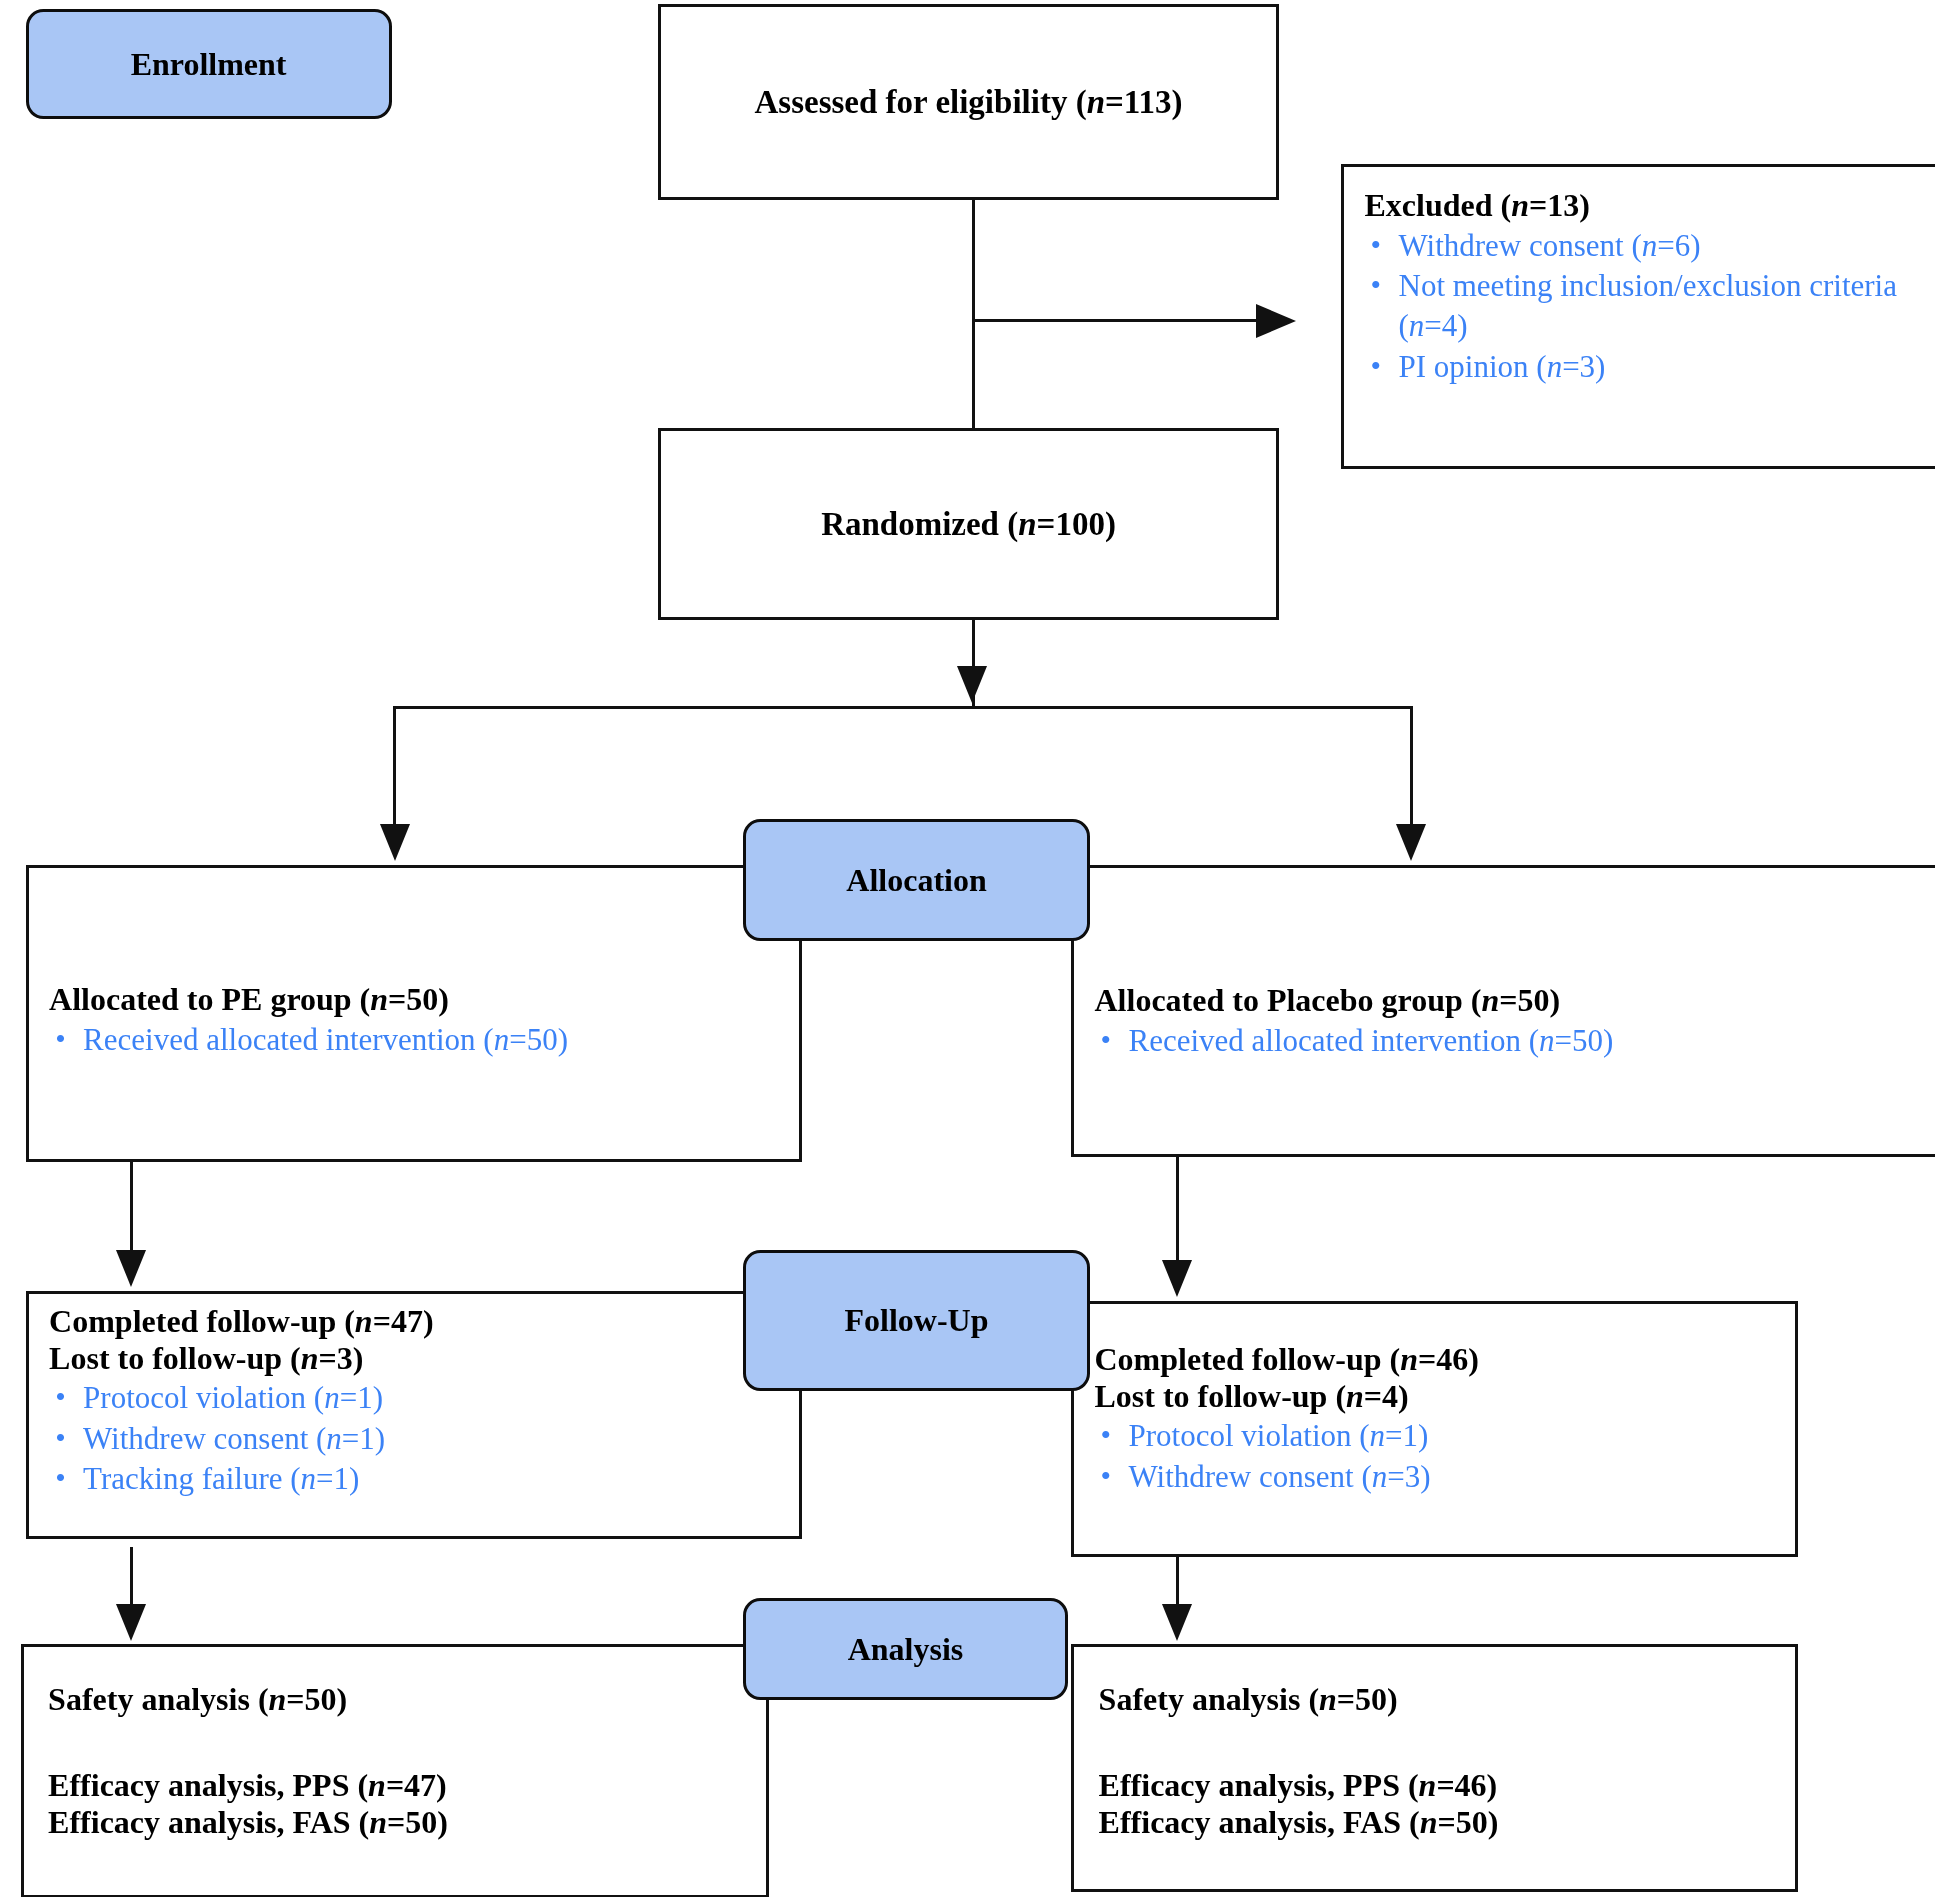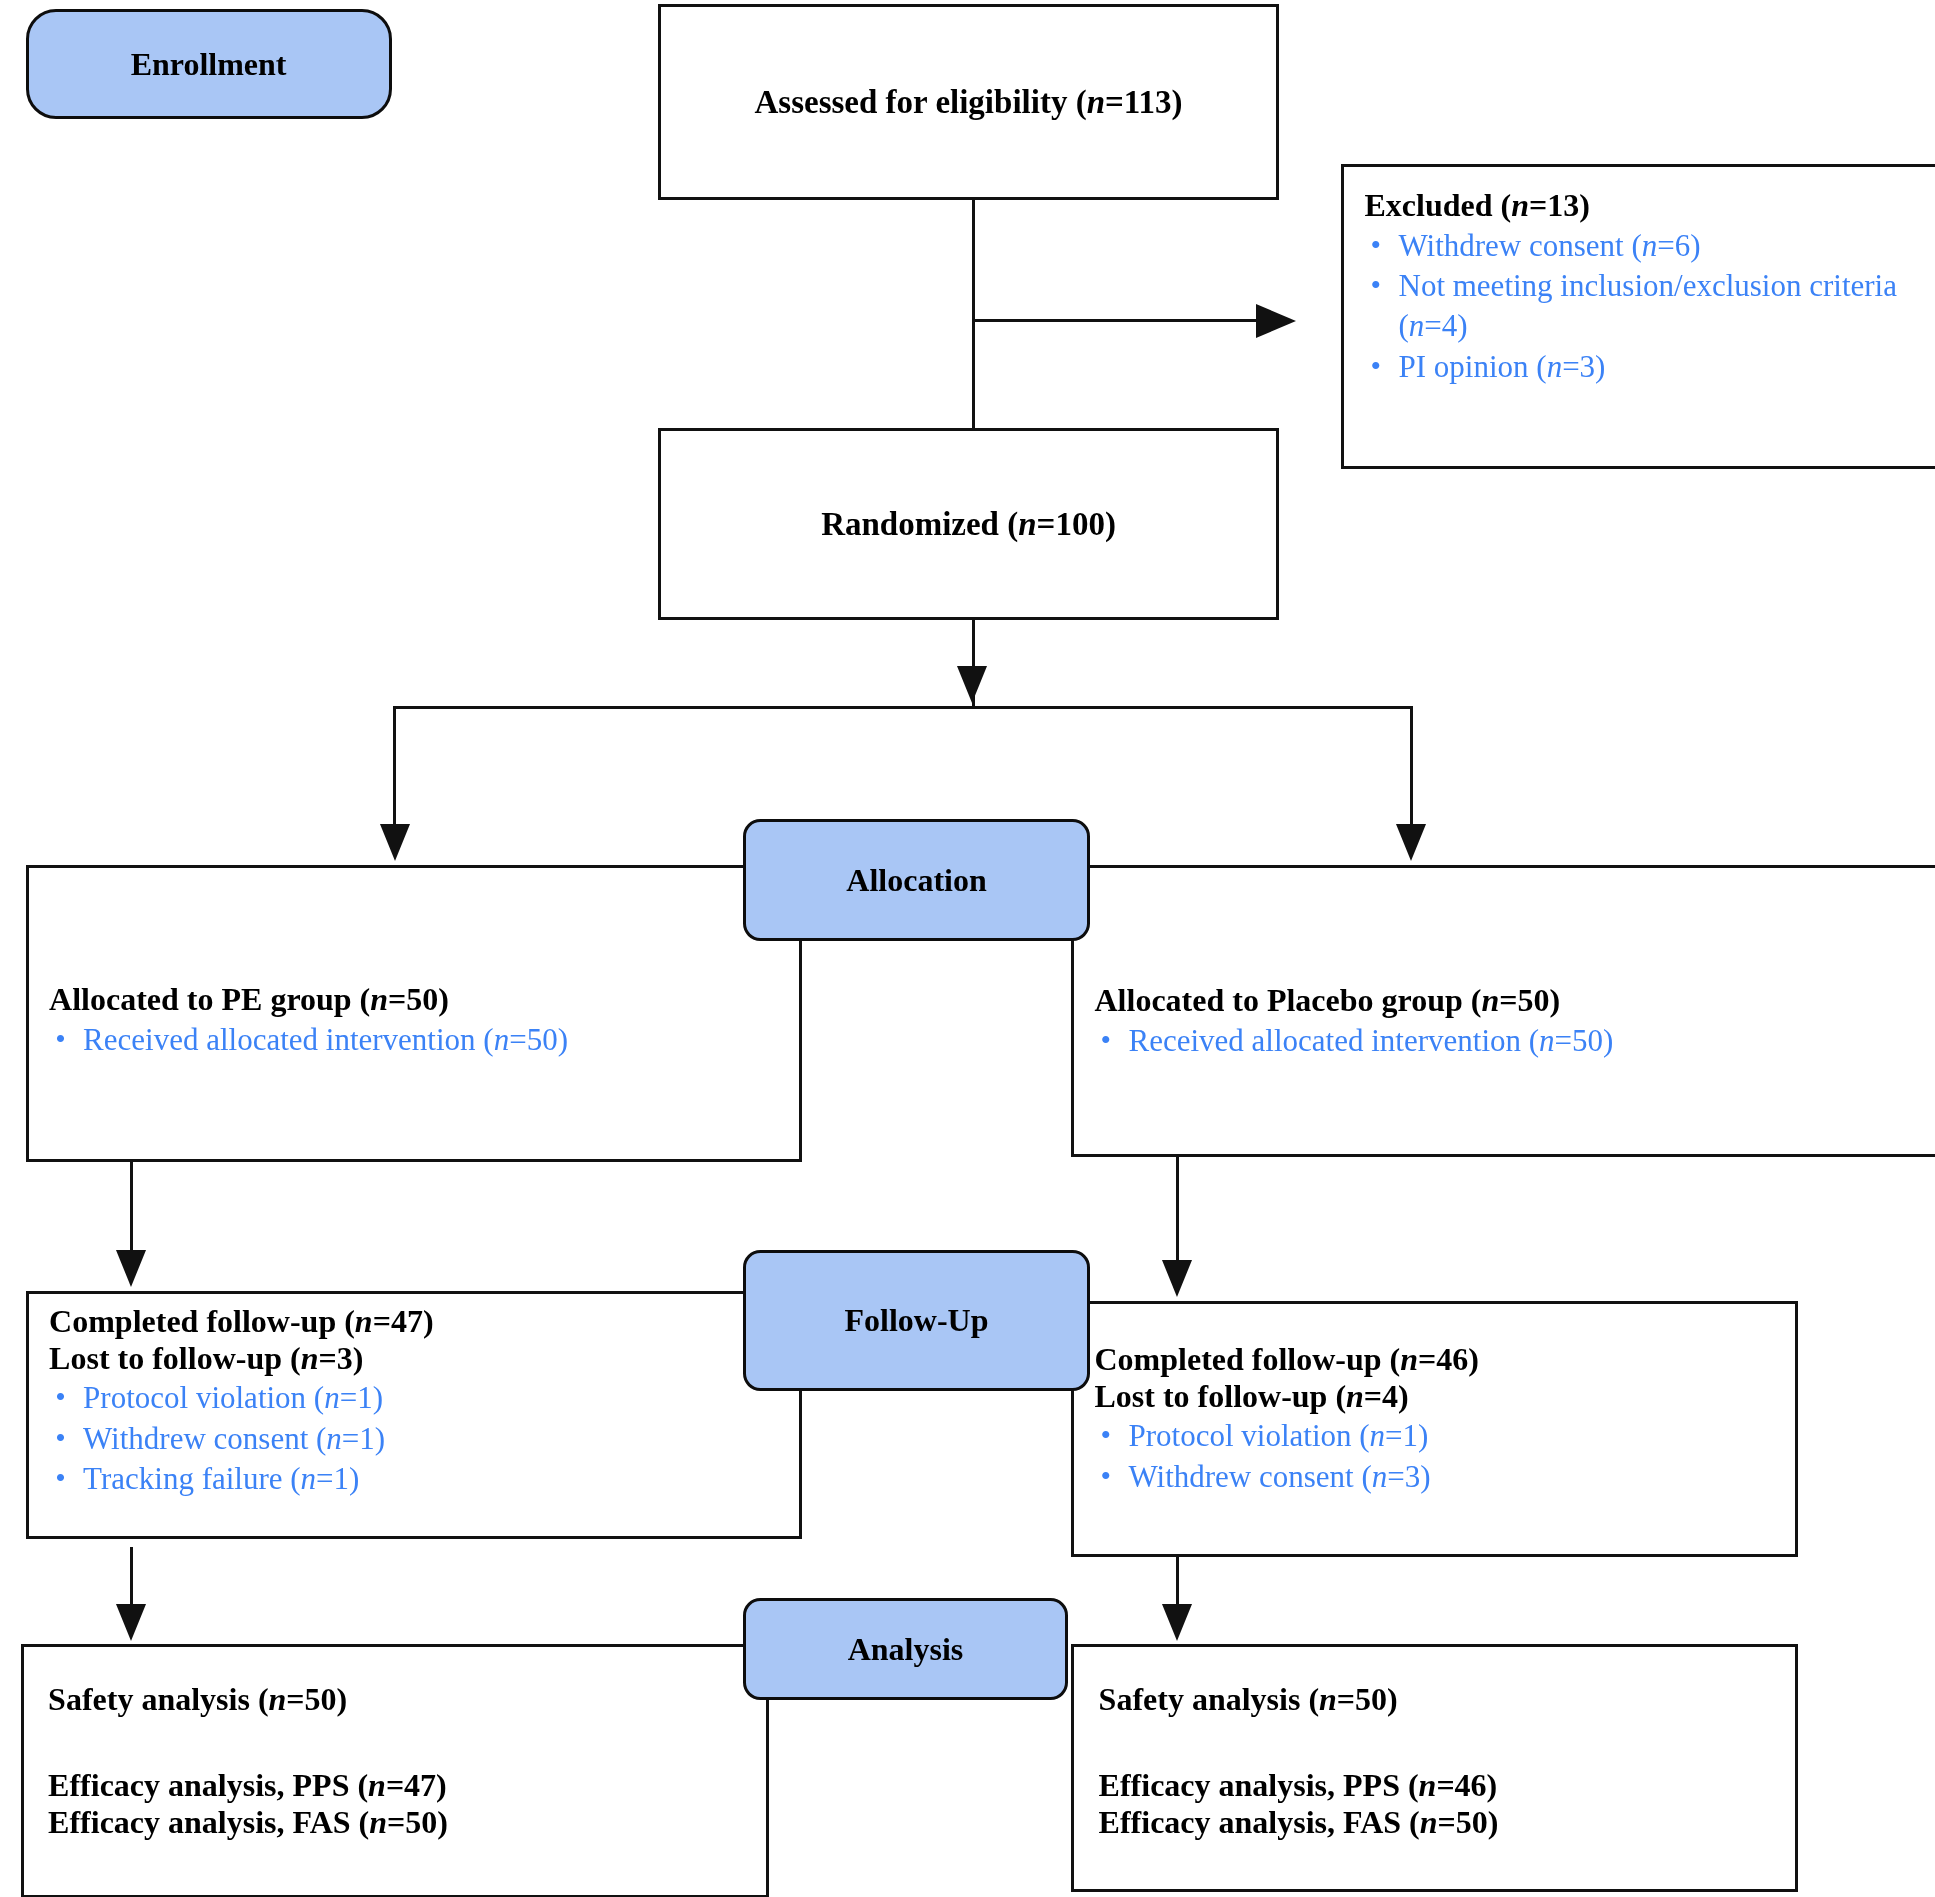--- a/index.html
+++ b/index.html
@@ -119,21 +119,21 @@
     border-bottom: 17px solid transparent;
     border-left: 40px solid #111111;
     z-index: 10;
   }
 </style>
 </head>
 <body>
 
 <div id="stage">
 
-  <div class="badge t-badge" style="left:25.6px; top:9.2px; width:366px; height:110px;border-radius:30px;">
+  <div class="badge t-badge" style="left:25.6px; top:9.2px; width:366px; height:110px;">
     <span>Enrollment</span>
   </div>
 
   <div class="box centered" style="left:658px; top:4.1px; width:621px; height:196px;">
     <div class="t-center">
       <span>Assessed for eligibility (</span><span class="it">n</span><span>=113)</span>
     </div>
   </div>
 
   <div class="box" style="left:1341px; top:164px; width:633px; height:305px;">

